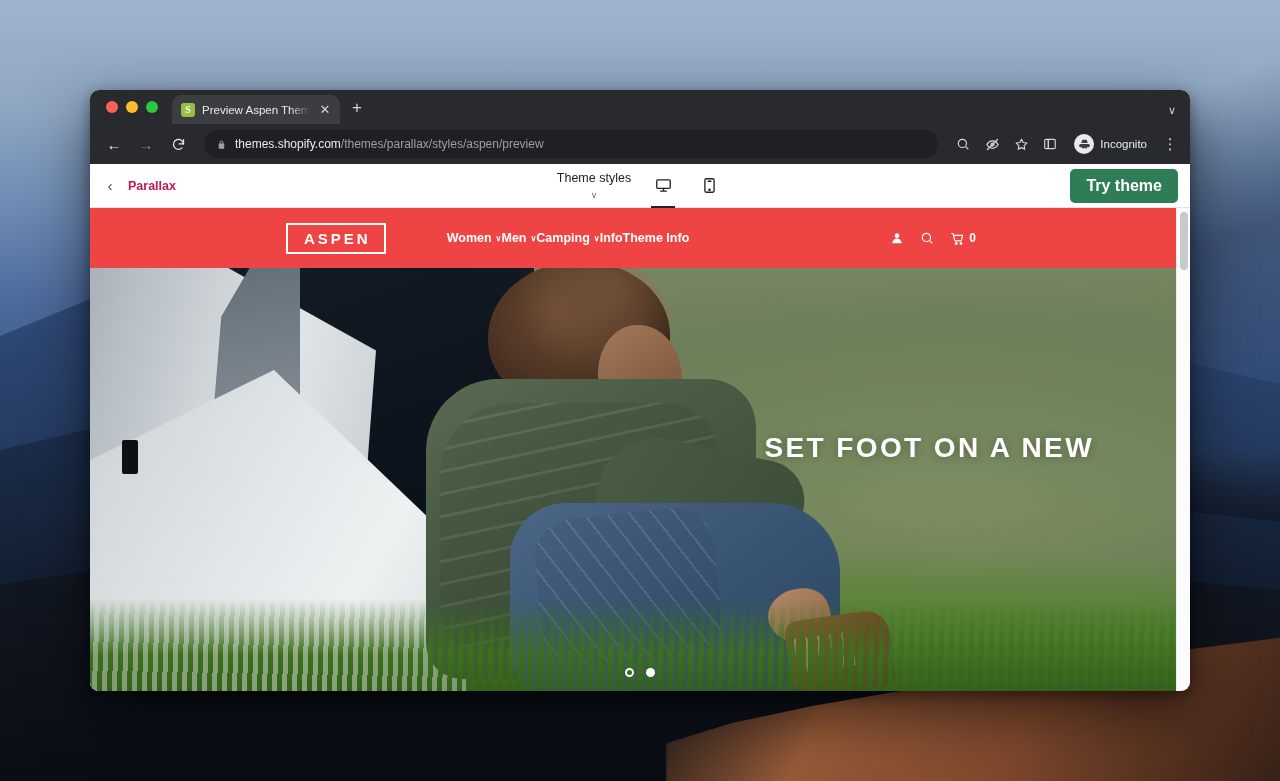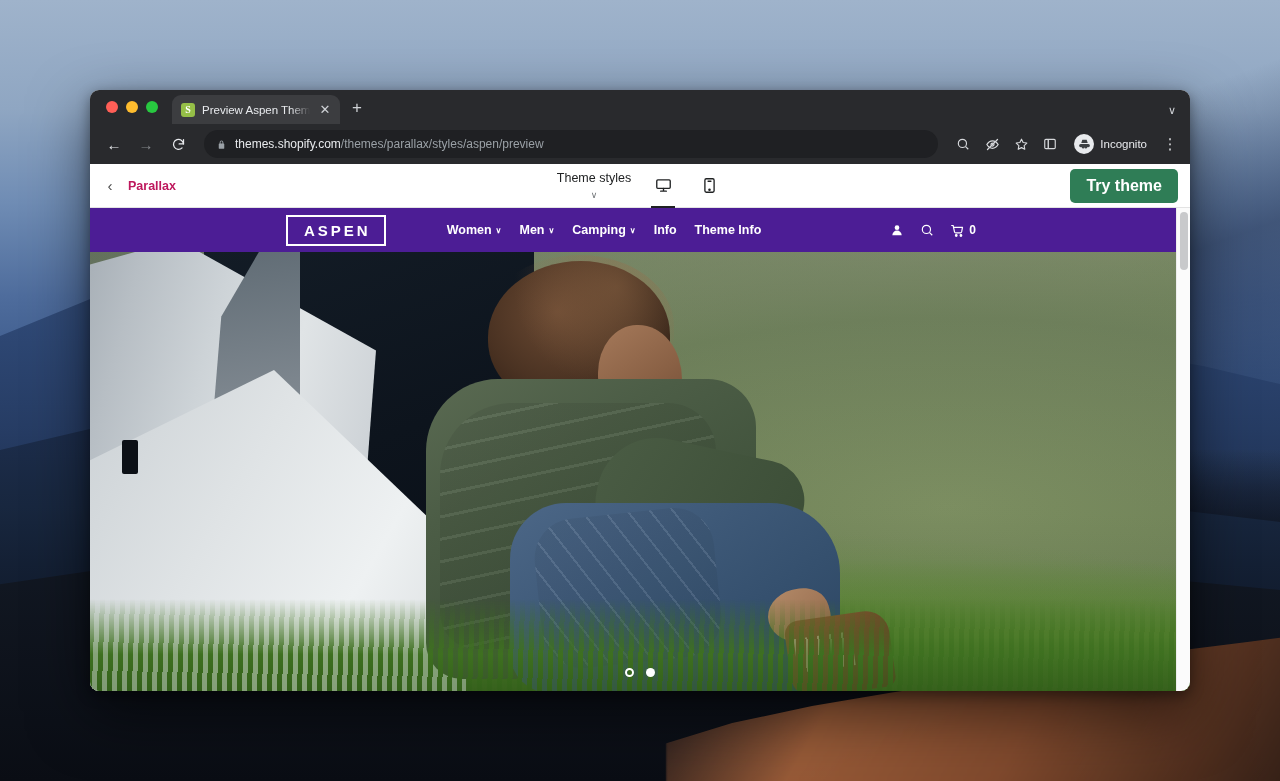--- a/index.html
+++ b/index.html
@@ -95,24 +95,24 @@
   .center-group > * { pointer-events:auto; }
   .styles-btn { display:flex; align-items:center; gap:5px; font-size:12.5px; color:#202223;flex-direction:column; }
   .styles-chev { font-size:9px; color:#6d7175; }
   .view-btn { width:28px; height:44px; display:flex; align-items:center; justify-content:center; position:relative; }
   .view-btn.active::after { content:""; position:absolute; bottom:0; left:2px; right:2px; height:2px; background:#202223; }
   .try-btn { margin-left:auto; background:#2f7d56; color:#fff; font-size:16px; font-weight:bold;
              padding:8px 16px; border-radius:5px; border:none; }
 
   
   .site { position:relative; height:483px; overflow:hidden; background:#000; }
-  .sitenav { height:44px; background:#4c1d95; display:flex; align-items:center; padding:0 14px; position:relative; z-index:3; }
+  .sitenav { height:60px; background:#ef4444; display:flex; align-items:center; padding:0 14px; position:relative; z-index:3; }
   .logo { border:2px solid #fff; color:#fff; font-size:15px; font-weight:bold; letter-spacing:3px;
           padding:5px 13px 5px 16px; margin-left:182px; }
-  .menu { display:flex; align-items:center; gap:18px; margin-left:61px; }
+  .menu { display:flex; align-items:center; margin-left:61px; }
   .menu-item { color:#fff; font-size:12.5px; font-weight:bold; display:flex; align-items:center; gap:4px; }
   .menu-chev { font-size:8px; }
   .nav-right { margin-left:auto; display:flex; align-items:center; gap:16px; margin-right:200px; color:#fff; }
   .nav-ic { display:flex; align-items:center; gap:4px; color:#fff; }
   .cart-count { font-size:12px; font-weight:bold; }
 
   
   .hero { position:absolute; left:0; right:0; top:44px; bottom:0; overflow:hidden; }
   .hero-bg {
     position:absolute; inset:0;
@@ -370,20 +370,21 @@
           <div class="face"></div>
           <div class="jacket"></div>
           <div class="arm"></div>
           <div class="jeans"></div>
           <div class="hand"></div>
           <div class="boot"></div>
         </div>
         <div class="grass-fore"></div>
 
         <div class="hero-heading">
+          <div>SET FOOT ON A NEW</div>
         </div>
 
         <div class="dots">
           <span class="cdot hollow"></span>
           <span class="cdot solid"></span>
         </div>
       </div>
 
       <div class="sb-track">
         <div class="sb-thumb"></div>

